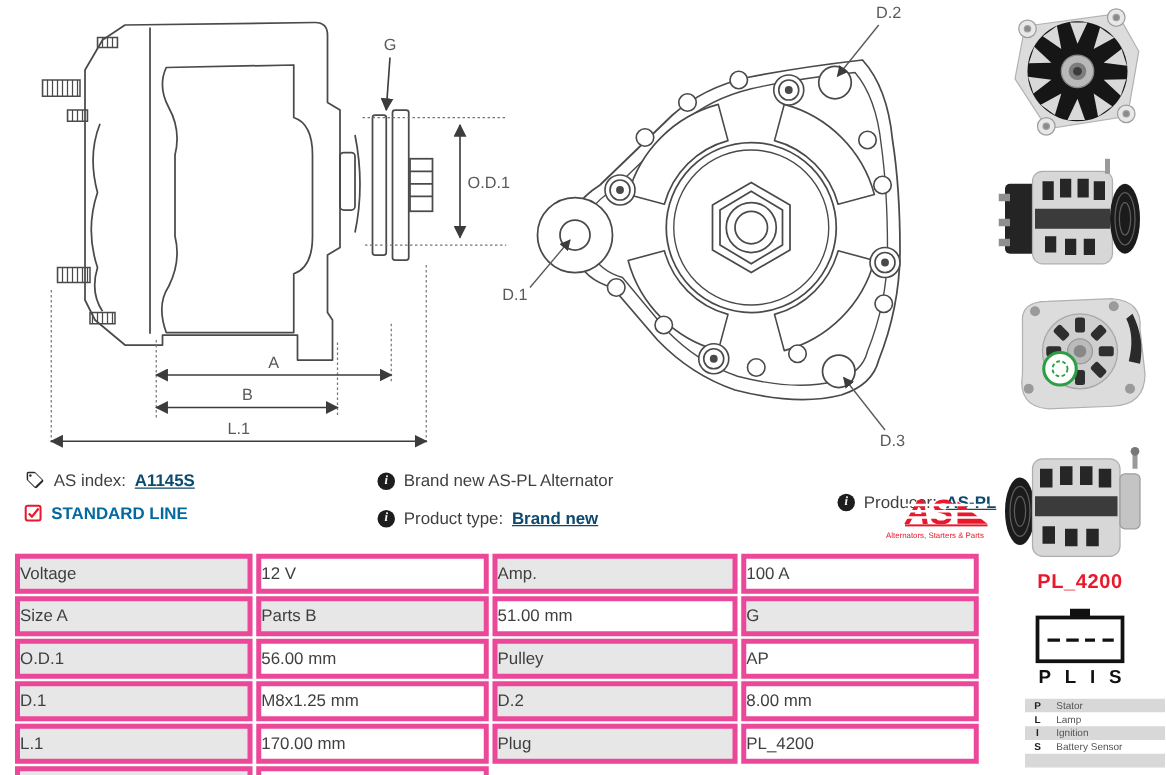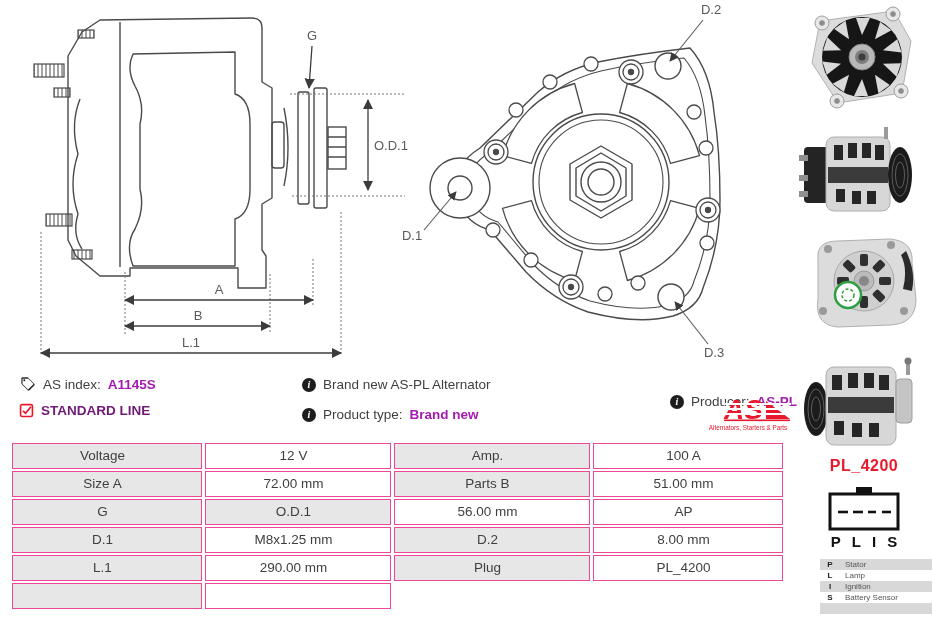--- a/index.html
+++ b/index.html
@@ -1,30 +1,30 @@
 <!DOCTYPE html>
 <html><head>
 <meta charset="utf-8">
 <style>
   html,body{margin:0;padding:0;background:#fff;}
   .page{position:relative;width:933px;height:620px;background:#fff;overflow:hidden;
         font-family:"Liberation Sans","DejaVu Sans",sans-serif;color:#3f3f3f;}
   .abs{position:absolute;}
   
   .inforow{display:flex;align-items:center;gap:7px;font-size:13.5px;white-space:nowrap;}
-  .inforow b{color:#a21caf;}
-  .red{color:#701a75;}
+  .inforow b{color:#0c4a6e;text-decoration:underline;}
+  .red{color:#0369a1;}
   .bold{font-weight:bold;}
   .iicon{display:inline-block;width:14px;height:14px;border-radius:50%;background:#1d1d1d;
          color:#fff;text-align:center;font:italic bold 10px/14px "Liberation Serif",serif;flex:0 0 auto;}
   .iicon::before{content:"i";}
   
   .specs{display:grid;grid-template-columns:190px 186px 196px 190px;gap:2px 3px;}
-  .specs div{height:24px;line-height:24px;border:1px solid #ec4899;font-size:13.5px;
-             text-align:center;padding-right:9px;overflow:hidden;}
+  .specs div{height:24px;line-height:24px;border:4px solid #ec4899;font-size:13.5px;
+             text-align:left;padding-right:9px;overflow:hidden;}
   .specs .lbl{background:#e7e7e7;}
   .specs .val{background:#ffffff;}
   
   .conn-name{width:136px;text-align:center;font-size:16px;font-weight:bold;color:#e8192c;letter-spacing:.5px;}
   .pins{width:136px;display:flex;justify-content:center;gap:11px;font-size:15px;font-weight:bold;color:#111;}
   .legend{width:112px;font-size:8px;}
   .legend .lrow{display:flex;height:11px;line-height:11px;}
   .legend .lrow:nth-child(odd){background:#d8d8d8;}
   .legend .lrow:nth-child(even){background:#ffffff;}
   .legend .pin{width:20px;text-align:center;font-weight:bold;color:#222;}
@@ -227,36 +227,36 @@
     <text x="50" y="38" font-size="6.3" fill="#e8192c" text-anchor="middle">Alternators, Starters &amp; Parts</text>
   </svg>
 
   <div class="abs specs" style="left:12px;top:443px">
     <div class="lbl">Voltage</div>
     <div class="val">12 V</div>
     <div class="lbl">Amp.</div>
     <div class="val">100 A</div>
 
     <div class="lbl">Size A</div>
-    <div class="val">72.00 mm</div>
     <div class="lbl">Parts B</div>
     <div class="val">51.00 mm</div>
 
     <div class="lbl">G</div>
     <div class="lbl">O.D.1</div>
     <div class="val">56.00 mm</div>
 
+    <div class="lbl">Pulley</div>
     <div class="val">AP</div>
     <div class="lbl">D.1</div>
     <div class="val">M8x1.25 mm</div>
 
     <div class="lbl">D.2</div>
     <div class="val">8.00 mm</div>
     <div class="lbl">L.1</div>
-    <div class="val">290.00 mm</div>
+    <div class="val">170.00 mm</div>
 
     <div class="lbl">Plug</div>
     <div class="val">PL_4200</div>
     <div class="lbl"></div>
     <div class="val"></div>
   </div>
 
   <svg class="abs" style="left:796px;top:3px" width="136" height="112" viewBox="0 0 136 112">
     <polygon points="24,18 98,8 115,38 106,90 42,100 16,60" fill="#dcdcdc" stroke="#b2b2b2"></polygon>
     <g fill="#e8e8e8" stroke="#9e9e9e">

